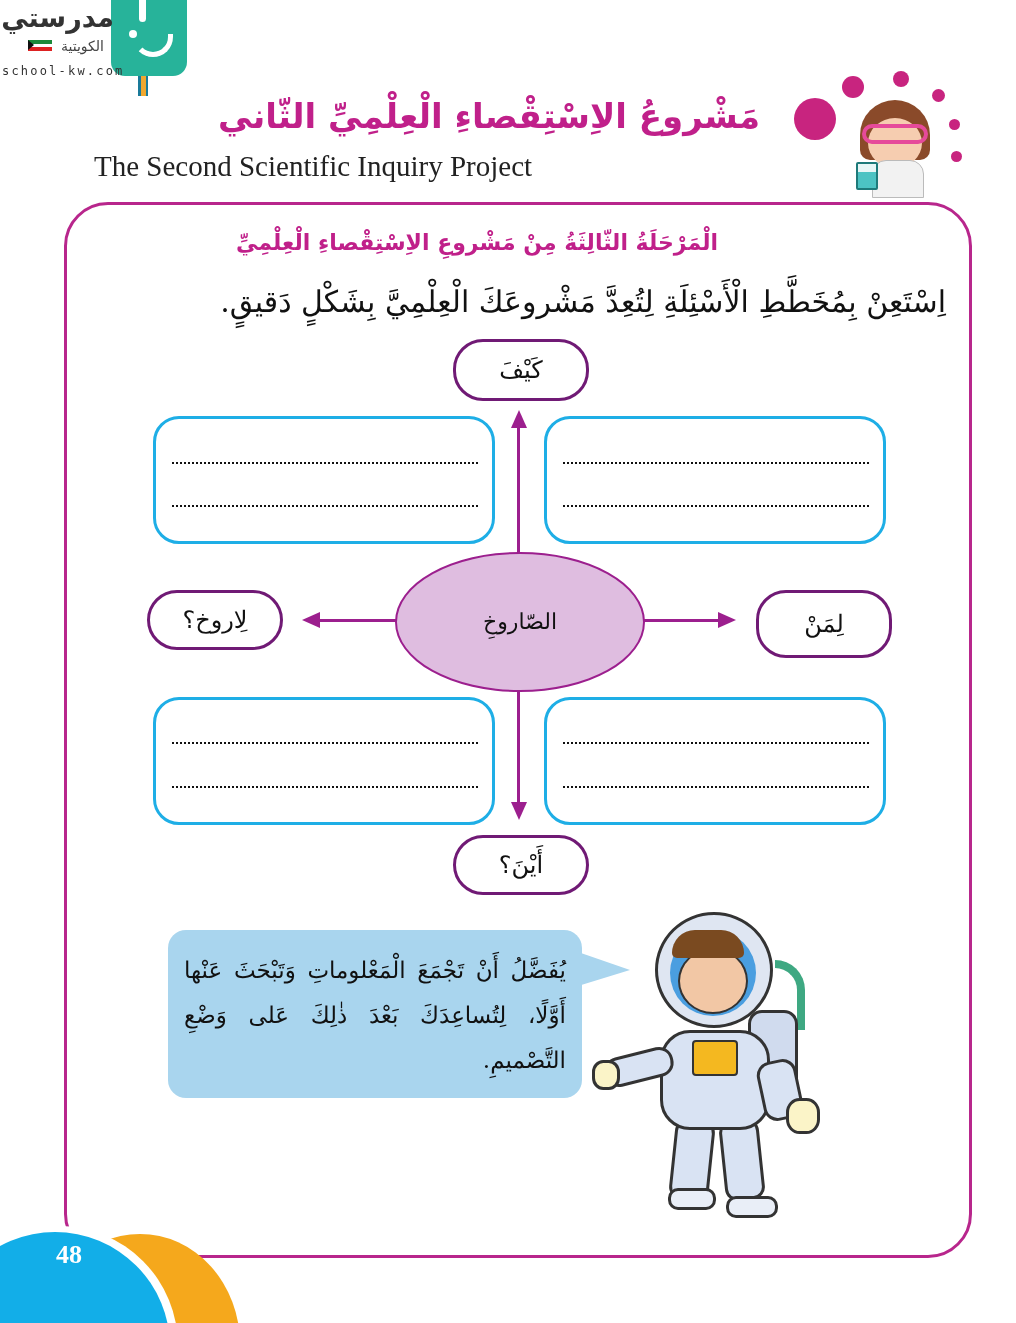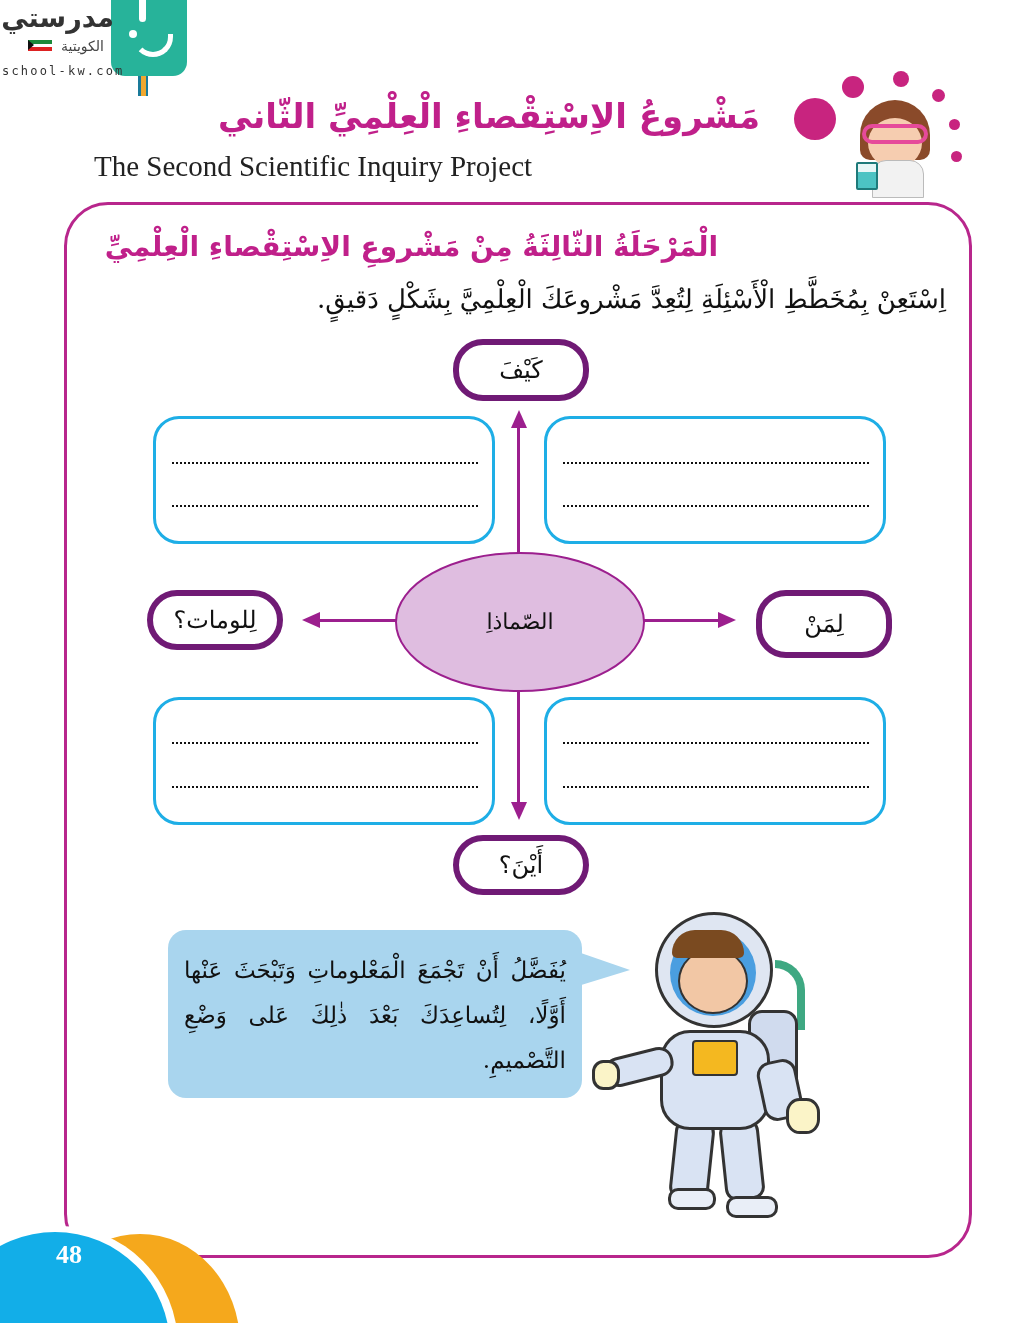--- a/index.html
+++ b/index.html
@@ -28,25 +28,25 @@
   
   .girl-hair { left:860px; top:100px; width:70px; height:60px; border-radius:35px 35px 10px 10px; background:#8a4a2a; }
   .girl-face { left:868px; top:118px; width:54px; height:50px; border-radius:50%; background:#f6cdb0; }
   .girl-goggle { left:862px; top:124px; width:66px; height:20px; border:4px solid #e64a9a; border-radius:10px; box-sizing:border-box; }
   .girl-coat { left:872px; top:160px; width:50px; height:36px; border-radius:14px 14px 0 0; background:#f2f2f2; border:1px solid #bbb; }
   .girl-beaker { left:856px; top:162px; width:18px; height:24px; background:linear-gradient(#e8f6f6 0 35%, #4cc3c3 35%); border:2px solid #1e7a7a; border-radius:2px; }
 
   
   .frame { left:64px; top:202px; width:908px; height:1056px; border:3px solid #b8268c; border-radius:44px; box-sizing:border-box; }
 
-  .stage-title { right:298px; top:230px; font-family:"DejaVu Sans", sans-serif; font-weight:bold; font-size:28px; color:#c0208a; direction:rtl; white-space:nowrap; }
-  .instruction { right:70px; top:284px; font-family:"DejaVu Serif", serif; font-size:26px; color:#111; direction:rtl; white-space:nowrap; }
+  .stage-title { right:298px; top:230px; font-family:"DejaVu Sans", sans-serif; font-weight:bold; font-size:22px; color:#c0208a; direction:rtl; white-space:nowrap; }
+  .instruction { right:70px; top:284px; font-family:"DejaVu Serif", serif; font-size:30px; color:#111; direction:rtl; white-space:nowrap; }
 
   
-  .pill { position:absolute; border:6px solid #701a75; border-radius:30px; box-sizing:border-box; background:#fff;
+  .pill { position:absolute; border:3px solid #701a75; border-radius:30px; box-sizing:border-box; background:#fff;
           display:flex; align-items:center; justify-content:center; font-family:"DejaVu Serif", serif; font-size:24px; color:#111; direction:rtl; }
   .box { position:absolute; border:3px solid #1eaee6; border-radius:26px; box-sizing:border-box; background:#fff; }
   .dotline { position:absolute; left:16px; right:14px; height:0; border-top:2px dotted #111; }
   .vline { left:517px; width:3px; background:#9c1f8e; }
   .hline { top:619px; height:3px; background:#9c1f8e; }
   .arrow-up { left:511px; top:410px; width:0; height:0; border-left:8px solid transparent; border-right:8px solid transparent; border-bottom:18px solid #9c1f8e; }
   .arrow-down { left:511px; top:802px; width:0; height:0; border-left:8px solid transparent; border-right:8px solid transparent; border-top:18px solid #9c1f8e; }
   .arrow-left { left:302px; top:612px; width:0; height:0; border-top:8px solid transparent; border-bottom:8px solid transparent; border-right:18px solid #9c1f8e; }
   .arrow-right { left:718px; top:612px; width:0; height:0; border-top:8px solid transparent; border-bottom:8px solid transparent; border-left:18px solid #9c1f8e; }
   .center-oval { left:395px; top:552px; width:250px; height:140px; border-radius:50%; background:#dfbde0; border:2px solid #9c1f8e; box-sizing:border-box;
@@ -121,25 +121,25 @@
 <div class="abs vline" style="top:690px;height:114px;"></div>
 <div class="abs hline" style="left:318px;width:80px;"></div>
 <div class="abs hline" style="left:643px;width:77px;"></div>
 <div class="abs arrow-up"></div>
 <div class="abs arrow-down"></div>
 <div class="abs arrow-left"></div>
 <div class="abs arrow-right"></div>
 
 <div class="pill" style="left:453px;top:339px;width:136px;height:62px;">كَيْفَ</div>
 <div class="pill" style="left:453px;top:835px;width:136px;height:60px;">أَيْنَ؟</div>
-<div class="pill" style="left:147px;top:590px;width:136px;height:60px;">لِلومات؟</div>
+<div class="pill" style="left:147px;top:590px;width:136px;height:60px;">لِاروخ؟</div>
 <div class="pill" style="left:756px;top:590px;width:136px;height:68px;">لِمَنْ</div>
 
 <div class="abs center-oval">
-  <span>الصّماذاِ</span>
+  <span>الصّاروخِ</span>
 </div>
 
 <div class="box" style="left:153px;top:416px;width:342px;height:128px;">
   <div class="dotline" style="top:43px;"></div>
   <div class="dotline" style="top:86px;"></div>
 </div>
 <div class="box" style="left:544px;top:416px;width:342px;height:128px;">
   <div class="dotline" style="top:43px;"></div>
   <div class="dotline" style="top:86px;"></div>
 </div>

